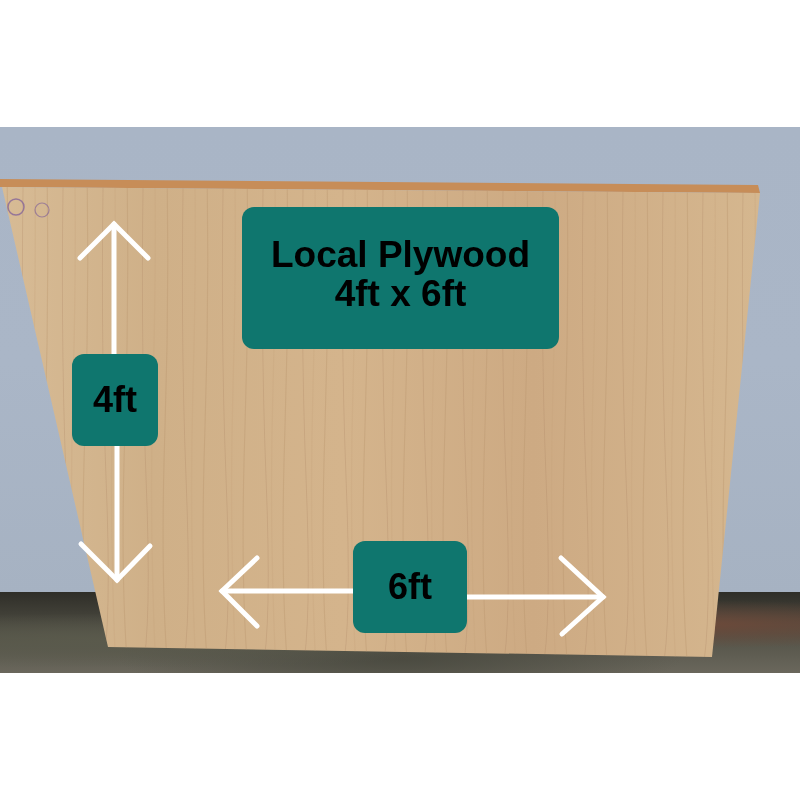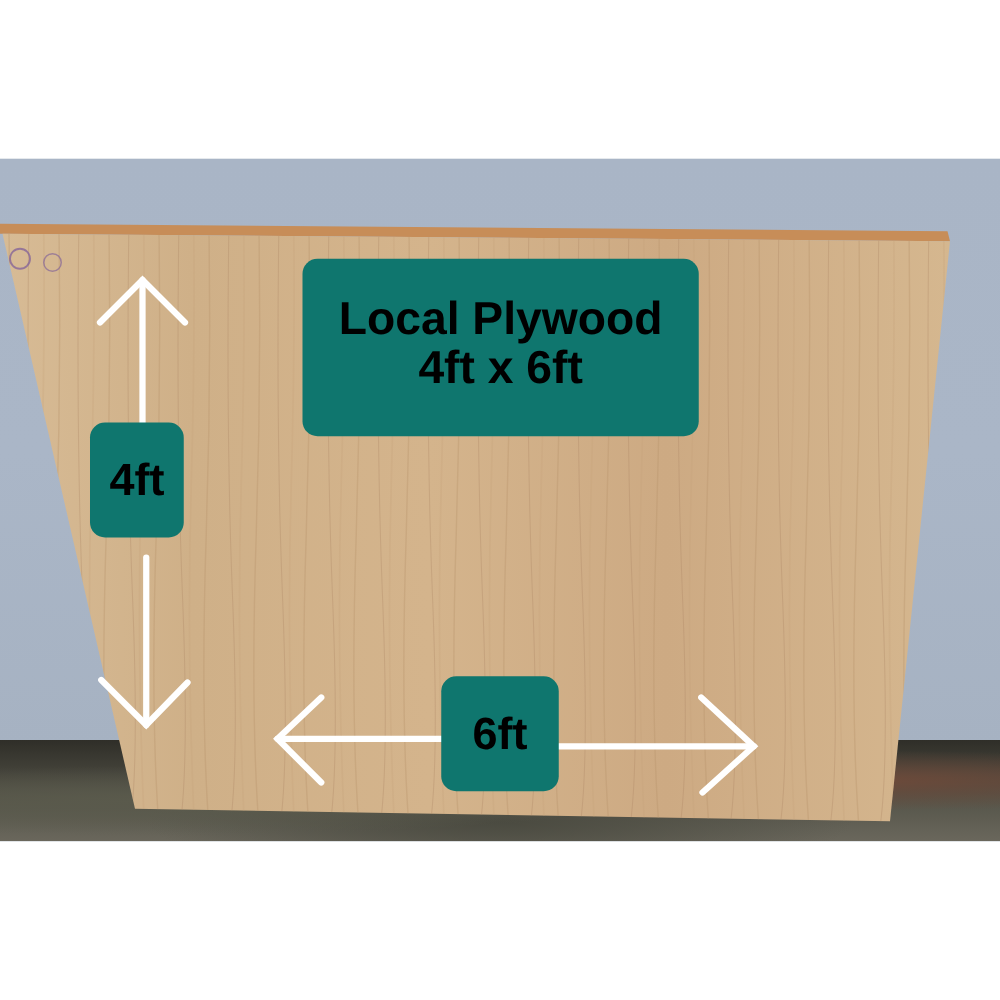--- a/index.html
+++ b/index.html
@@ -12,23 +12,23 @@
         radial-gradient(ellipse at 15% 60%, #5a5a4c 0%, transparent 40%),
         radial-gradient(ellipse at 85% 40%, #6e4a3a 0%, transparent 35%),
         radial-gradient(ellipse at 50% 80%, #4a4a40 0%, transparent 50%),
         linear-gradient(180deg, #2f2e28 0%, #56554a 60%, #6a675c 100%); }
     .board { position: absolute; left: 0; top: 0; width: 800px; height: 546px; }
     .board svg { position: absolute; left: 0; top: 0; }
     .label { position: absolute; background: #0f766e; border-radius: 12px; color: #000; font-weight: bold; text-align: center; }
     .title-label { left: 242px; top: 207px; width: 317px; height: 142px; }
     .title-line1 { position: absolute; left: 0; right: 0; top: 26px; font-size: 37px; line-height: 44px; }
     .title-line2 { position: absolute; left: 0; right: 0; top: 65px; font-size: 37px; line-height: 44px; }
-    .height-label { left: 72px; top: 338px; width: 75px; height: 92px; border-radius: 12px; }
+    .height-label { left: 72px; top: 354px; width: 86px; height: 92px; border-radius: 12px; }
     .height-label span, .width-label span { position: absolute; left: 0; right: 0; top: 24px; font-size: 36px; line-height: 44px; }
-    .width-label { left: 353px; top: 541px; width: 94px; height: 92px; border-radius: 12px; }
+    .width-label { left: 353px; top: 541px; width: 94px; height: 92px; border-radius: 12px; padding-left: 20px; }
     .overlay { position: absolute; left: 0; top: 0; width: 800px; height: 800px; pointer-events: none; }
   </style>
 </head>
 <body>
 
 <div class="photo">
   <div class="wall"></div>
   <div class="ground"></div>
   <div class="board">
     <svg width="800" height="546" viewBox="0 0 800 546">

